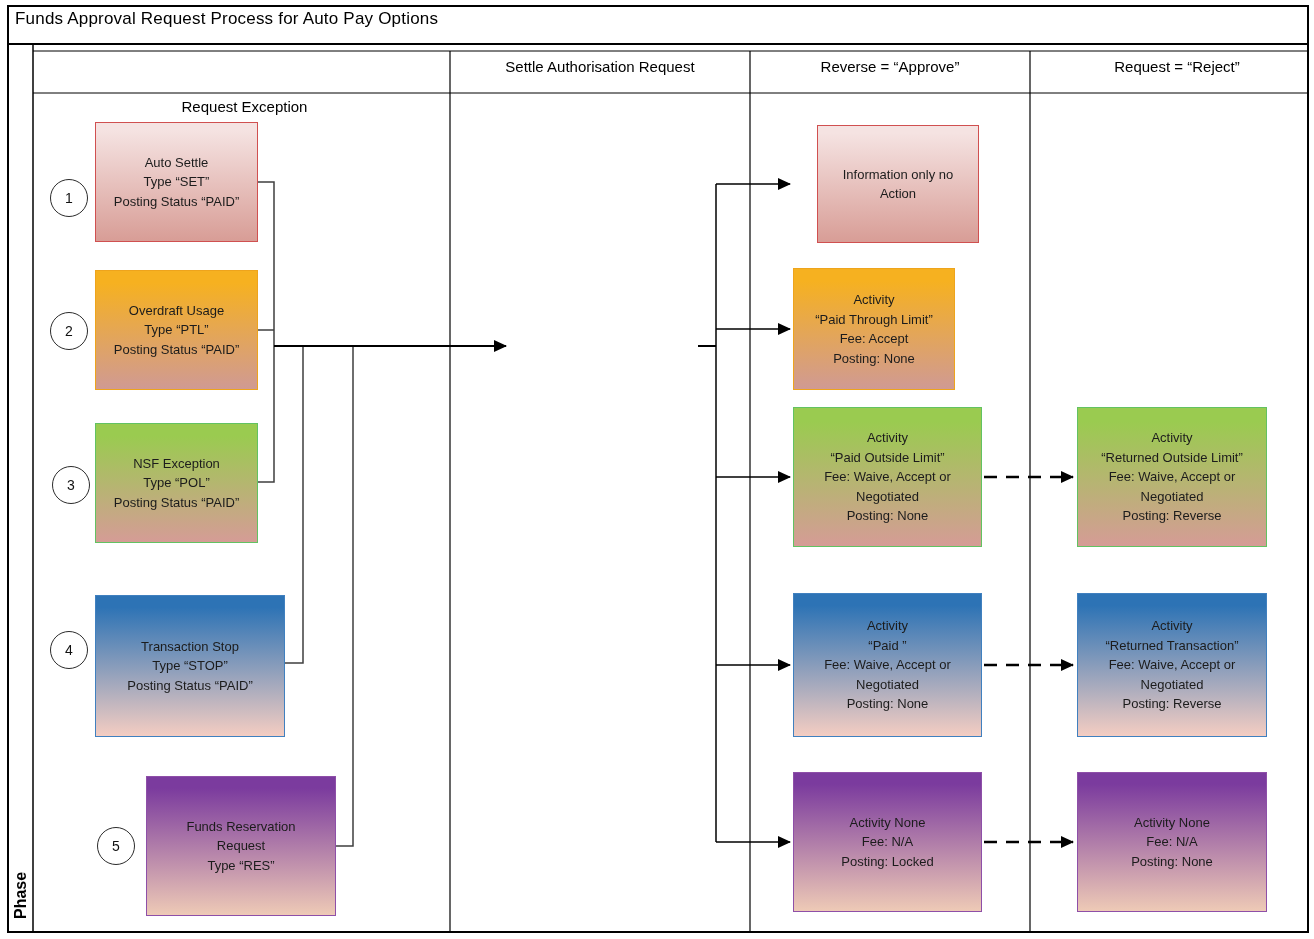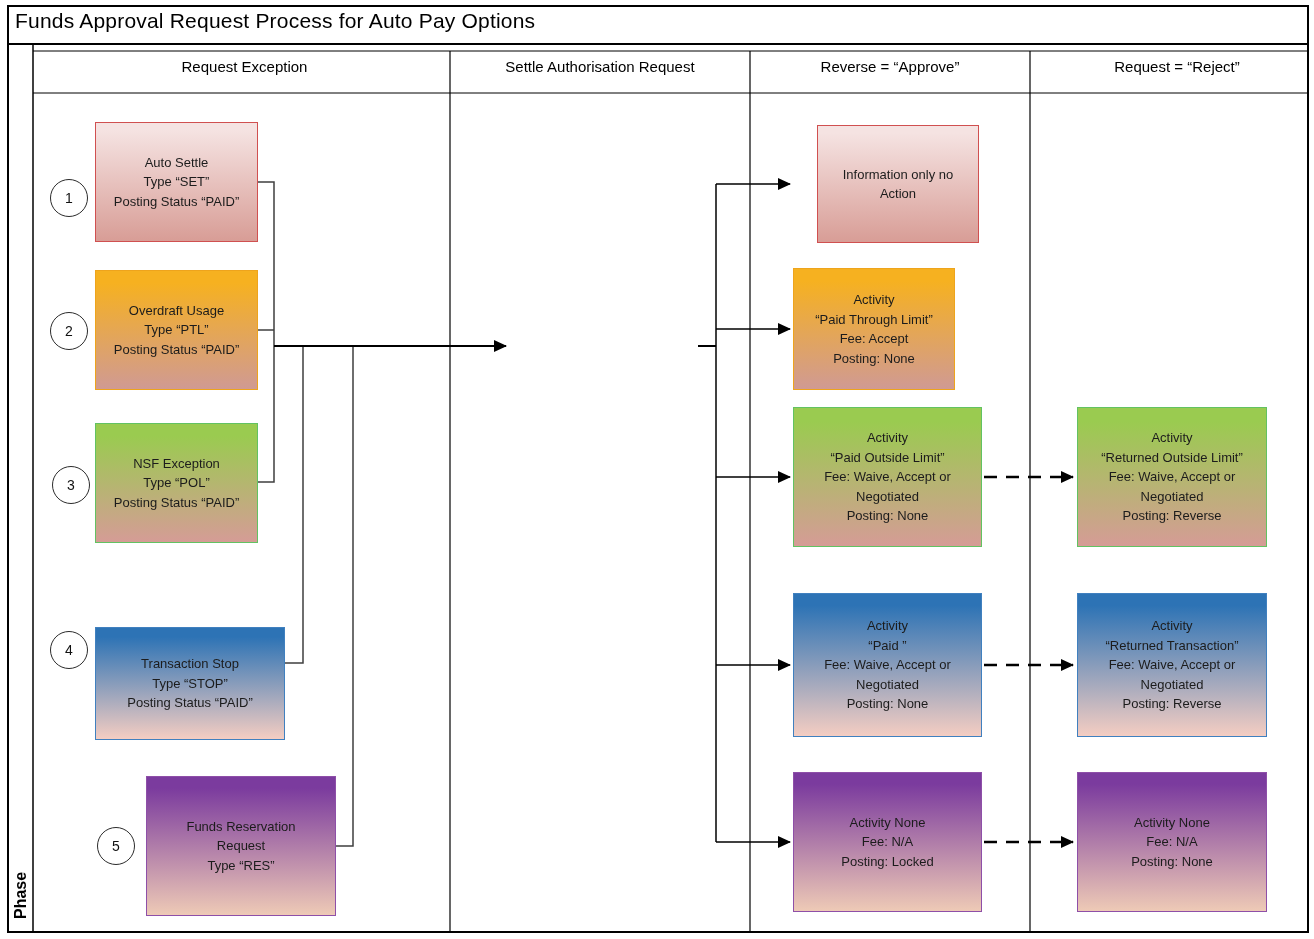--- a/index.html
+++ b/index.html
@@ -3,21 +3,21 @@
 <meta charset="utf-8">
 <style>
   html,body { margin:0; padding:0; background:#fff; }
   .stage {
     position:relative; width:1314px; height:939px;
     font-family:"Liberation Sans", sans-serif; background:#fff; overflow:hidden;
     color:#000;
   }
   .wires { position:absolute; left:0; top:0; }
   .title {
-    position:absolute; left:15px; top:9px; font-size:21px; letter-spacing:0.2px;
+    position:absolute; left:15px; top:9px; font-size:17px; letter-spacing:0.2px;
   }
   .hdr {
     position:absolute; top:58px; text-align:center; font-size:15px;
   }
   .phase {
     position:absolute; left:9px; top:862px; width:24px; height:66px;
     display:flex; align-items:center; justify-content:center;
     writing-mode:vertical-rl; transform:rotate(180deg);
     font-size:16px; font-weight:600;
   }
@@ -82,21 +82,21 @@
     </g>
 
     <g stroke="#000" stroke-width="2.4" stroke-dasharray="13 9" fill="none">
       <line x1="984" y1="477" x2="1073" y2="477" marker-end="url(#arw)"></line>
       <line x1="984" y1="665" x2="1073" y2="665" marker-end="url(#arw)"></line>
       <line x1="984" y1="842" x2="1073" y2="842" marker-end="url(#arw)"></line>
     </g>
   </svg>
 
   <div class="title">Funds Approval Request Process for Auto Pay Options</div>
-  <div class="hdr" style="left:33px; width:423px;">Request Exception</div>
+  <div class="hdr" style="left:33px; width:423px;margin-top:40px;">Request Exception</div>
   <div class="hdr" style="left:450px; width:300px;">Settle Authorisation Request</div>
   <div class="hdr" style="left:750px; width:280px;">Reverse = “Approve”</div>
   <div class="hdr" style="left:1030px; width:294px;">Request = “Reject”</div>
   <div class="phase">Phase</div>
 
   <div class="circle" style="left:50px; top:179px;">
     <span>1</span>
     </div>
   <div class="circle" style="left:50px; top:312px;">
     <span>2</span>
@@ -119,21 +119,21 @@
   <div class="node g-amber" style="left:95px; top:270px; width:163px; height:120px;">
     <span>Overdraft Usage
 Type “PTL”
 Posting Status “PAID”</span>
     </div>
   <div class="node g-green" style="left:95px; top:423px; width:163px; height:120px;">
     <span>NSF Exception
 Type “POL”
 Posting Status “PAID”</span>
     </div>
-  <div class="node g-blue" style="left:95px; top:595px; width:190px; height:113px;margin-top:32px;">
+  <div class="node g-blue" style="left:95px; top:595px; width:190px; height:142px;">
     <span>Transaction Stop
 Type “STOP”
 Posting Status “PAID”</span>
     </div>
   <div class="node g-purple" style="left:146px; top:776px; width:190px; height:140px;">
     <span>Funds Reservation
 Request
 Type “RES”</span>
     </div>
 

